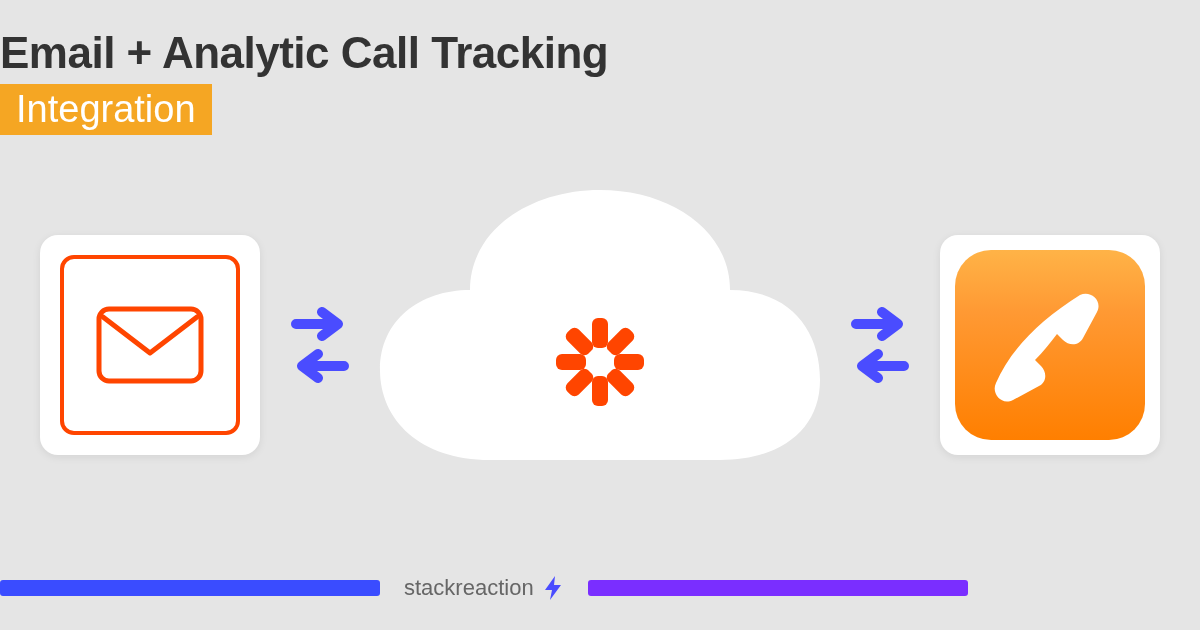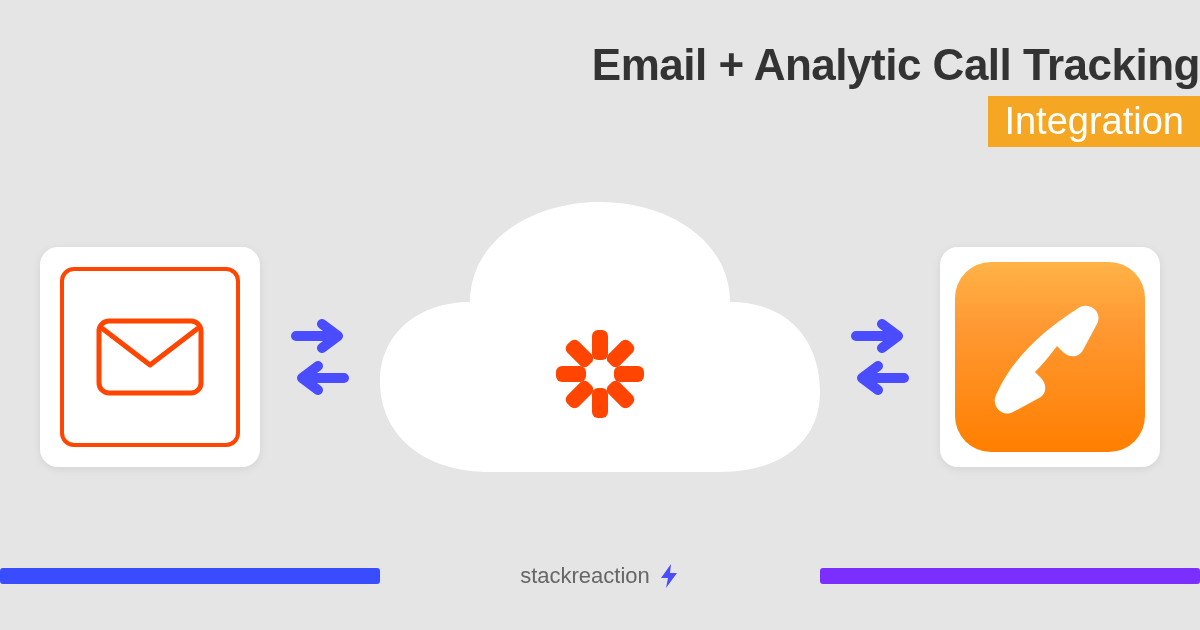--- a/index.html
+++ b/index.html
@@ -5,22 +5,22 @@
   * { margin: 0; padding: 0; box-sizing: border-box; }
   body {
     width: 1200px;
     height: 630px;
     background: #e5e5e5;
     font-family: -apple-system, BlinkMacSystemFont, "Segoe UI", Arial, sans-serif;
     overflow: hidden;
     position: relative;
   }
   .header {
-    text-align: right;
-    padding-top: 40px;
+    text-align: left;
+    padding-top: 28px;
   }
   .title {
     font-size: 44px;
     font-weight: 700;
     color: #333;
     letter-spacing: -0.5px;
   }
   .badge {
     display: inline-block;
     background: #f5a623;
@@ -86,25 +86,25 @@
     transform: translateY(-50%);
   }
   .arrows-left { left: 290px; }
   .arrows-right { right: 290px; }
   .arrow-right-shape, .arrow-left-shape {
     display: block;
   }
   .arrow-left-shape { margin-top: 6px; }
   .footer {
     position: absolute;
-    bottom: 40px;
+    bottom: 28px;
     width: 100%;
     display: flex;
     align-items: center;
-    justify-content: space-between;
+    justify-content: flex-start;
     gap: 24px;
   }
   .bar {
     height: 16px;
     width: 380px;
     border-radius: 3px;
   }
   .bar-blue { background: #3a4cff; }
   .bar-purple { background: #7a2eff; }
   .brand {

